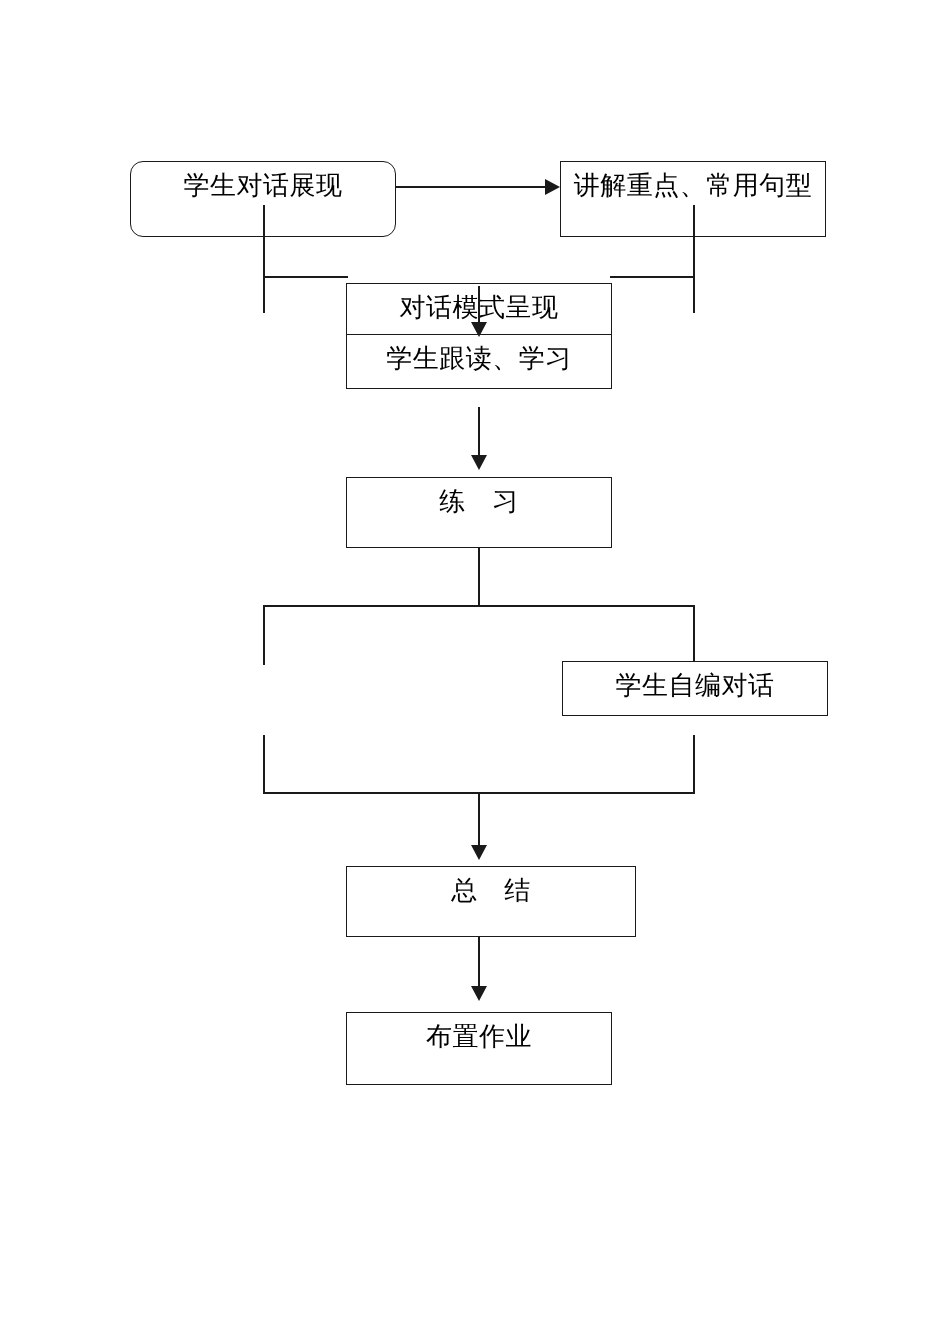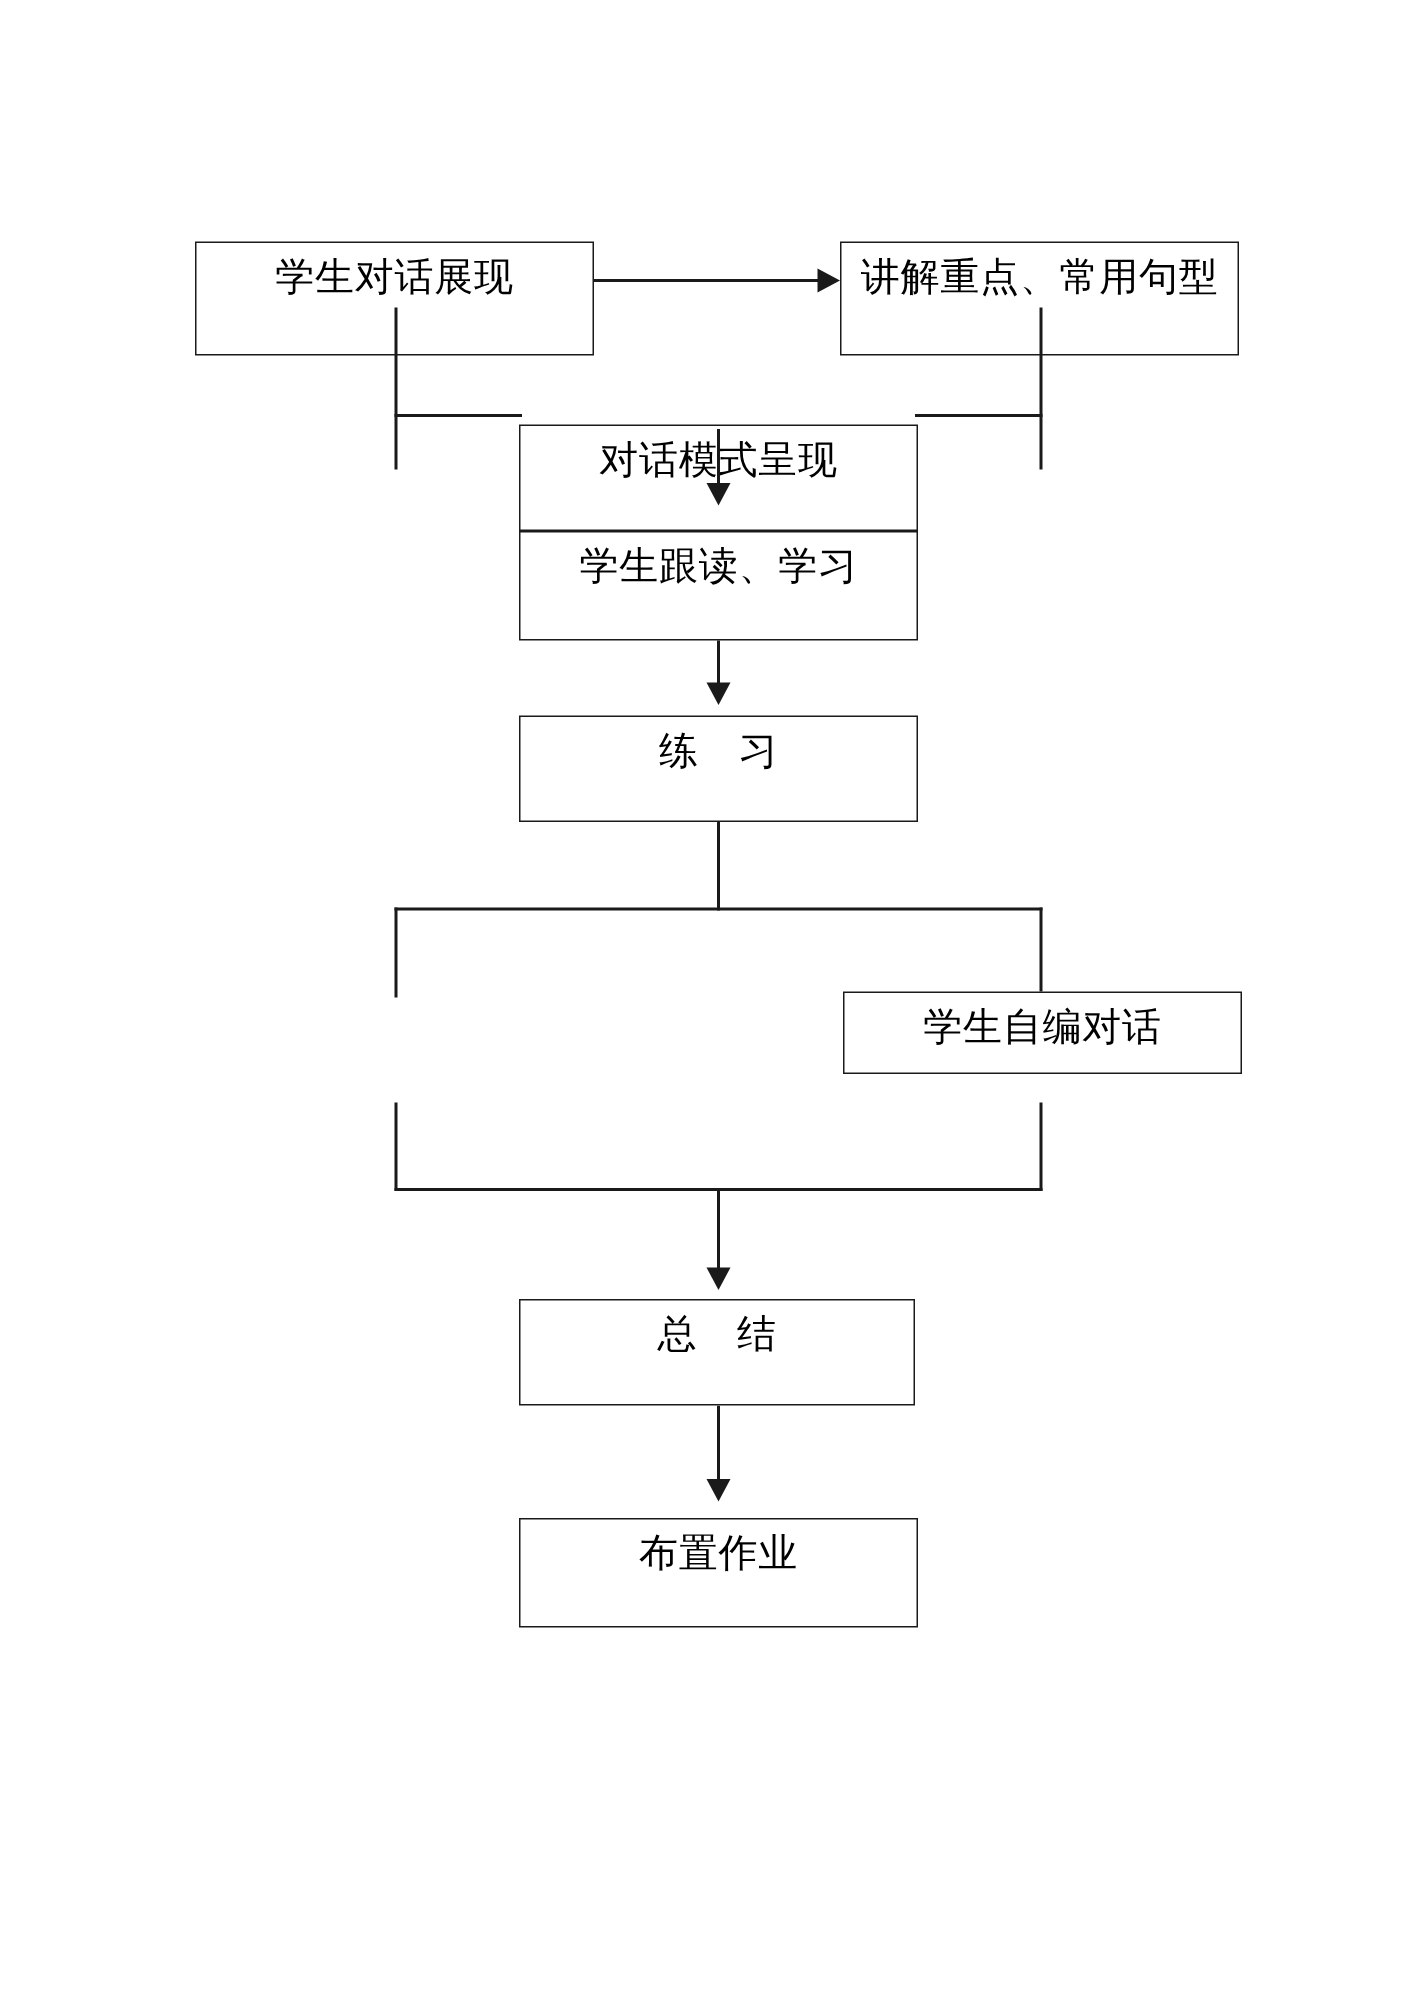--- a/index.html
+++ b/index.html
@@ -94,46 +94,46 @@
   <div class="wire v" style="left:263px; top:735px; height:59px;"></div>
   <div class="wire v" style="left:693px; top:735px; height:59px;"></div>
   <div class="wire h" style="left:263px; top:792px; width:432px;"></div>
 
   <div class="wire v" style="left:478px; top:792px; height:60px;"></div>
   <div class="arrowhead down" style="left:471px; top:845px;"></div>
 
   <div class="wire v" style="left:478px; top:937px; height:56px;"></div>
   <div class="arrowhead down" style="left:471px; top:986px;"></div>
 
-  <div class="node" style="left:130px; top:161px; width:266px; height:76px;">
+  <div class="node" style="left:130px; top:161px; width:266px; height:76px;border-radius:13px;">
     <div class="label">学生对话展现</div>
   </div>
 
   <div class="node" style="left:560px; top:161px; width:266px; height:76px;padding-left:28px;">
     <div class="label">讲解重点、常用句型</div>
   </div>
 
   <div class="node" style="left:346px; top:251px; width:266px; height:71px;margin-top:32px;">
     <div class="label">对话模式呈现</div>
   </div>
 
-  <div class="node" style="left:346px; top:334px; width:266px; height:73px;margin-top:20px;">
+  <div class="node" style="left:346px; top:334px; width:266px; height:55px;">
     <div class="label">学生跟读、学习</div>
   </div>
 
   <div class="node" style="left:346px; top:477px; width:266px; height:71px;">
     <div class="label">练　习</div>
   </div>
 
 
   <div class="node" style="left:562px; top:661px; width:266px; height:55px;">
     <div class="label">学生自编对话</div>
   </div>
 
-  <div class="node" style="left:346px; top:866px; width:264px; height:71px;">
+  <div class="node" style="left:346px; top:866px; width:290px; height:71px;">
     <div class="label">总　结</div>
   </div>
 
   <div class="node" style="left:346px; top:1012px; width:266px; height:73px;">
     <div class="label">布置作业</div>
   </div>
 
 </div>
 
 </body></html>

